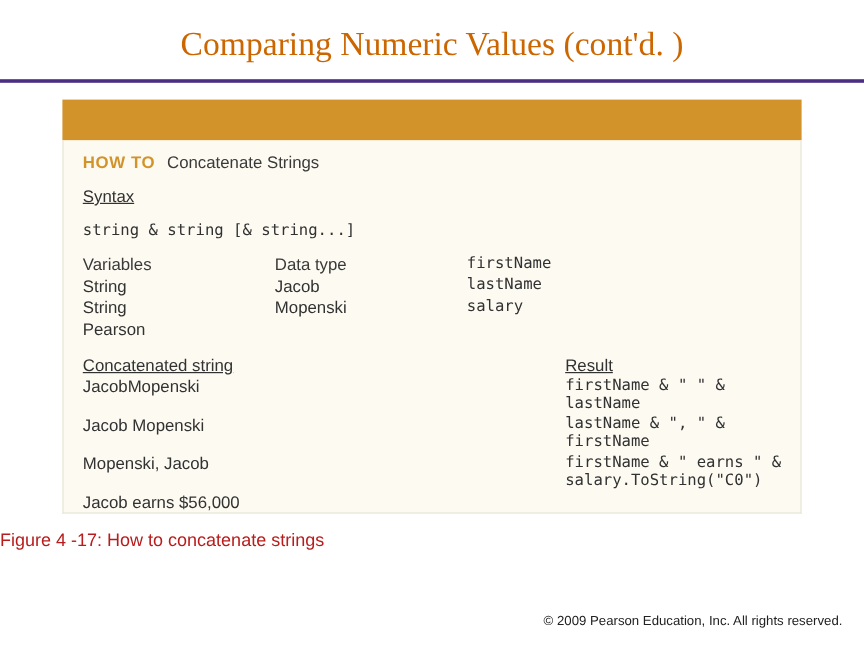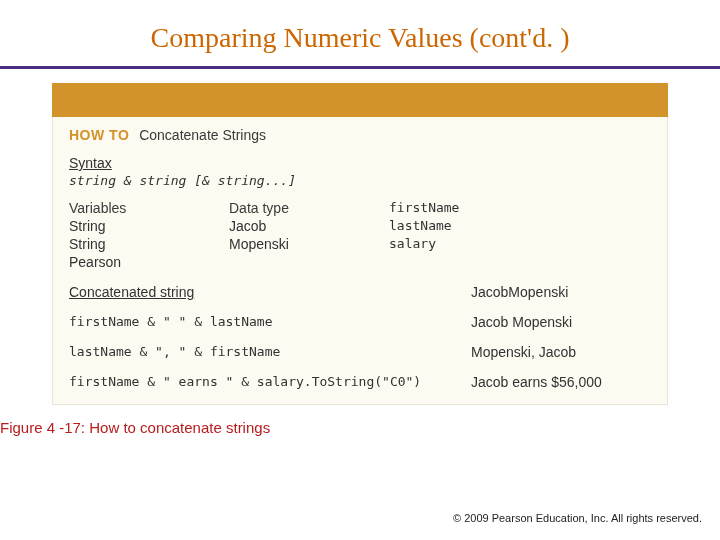--- a/index.html
+++ b/index.html
@@ -24,51 +24,51 @@
   }
   .orange-bar {
     background: #d3932b;
     height: 34px;
     width: 100%;
   }
   .figure-body {
     background: #fdfaf2;
     border: 1px solid #e8e4d8;
     border-top: none;
-    padding: 10px 16px 14px 16px;
+    padding: 10px 16px 1px 16px;
     font-size: 14px;
     color: #323232;
   }
   .howto-line { margin-bottom: 8px; }
   .howto-label {
     color: #d3932b;
     font-weight: 700;
     letter-spacing: 0.5px;
     margin-right: 6px;
   }
   .howto-text { color: #3a3a3a; }
   .section-label {
     text-decoration: underline;
     display: inline-block;
     margin-top: 4px;
-    margin-bottom: 2px;
+    margin-bottom: 14px;
   }
   .mono { font-family: "Lucida Console", Consolas, monospace; font-size: 13px; }
-  .syntax-line { font-style: italic; margin-bottom: 12px; }
+  .syntax-line { margin-bottom: 12px; }
   .vars-grid {
     display: grid;
     grid-template-columns: 160px 160px auto;
     row-gap: 2px;
     margin-bottom: 14px;
   }
   .vars-grid .hdr { color: #3a3a3a; }
   .concat-grid {
     display: grid;
     grid-template-columns: 1fr 180px;
-    row-gap: 14px;
+    row-gap: 2px;
   }
   .concat-grid .u { text-decoration: underline; }
   .caption {
     text-align: left;
     font-weight: 400;
     font-size: 15px;
     margin-top: 14px;
     color: #b91c1c;
   }
   .copyright {
@@ -110,20 +110,21 @@
         <div class="mono">lastName</div>
         <div>String</div>
         <div>Mopenski</div>
 
         <div class="mono">salary</div>
         <div>Pearson</div>
       </div>
 
       <div class="concat-grid">
         <div class="u">Concatenated string</div>
+        <div class="u">Result</div>
 
         <div>JacobMopenski</div>
 
         <div class="mono">firstName &amp; " " &amp; lastName</div>
         <div>Jacob Mopenski</div>
 
         <div class="mono">lastName &amp; ", " &amp; firstName</div>
         <div>Mopenski, Jacob</div>
 
         <div class="mono">firstName &amp; " earns " &amp; salary.ToString("C0")</div>

